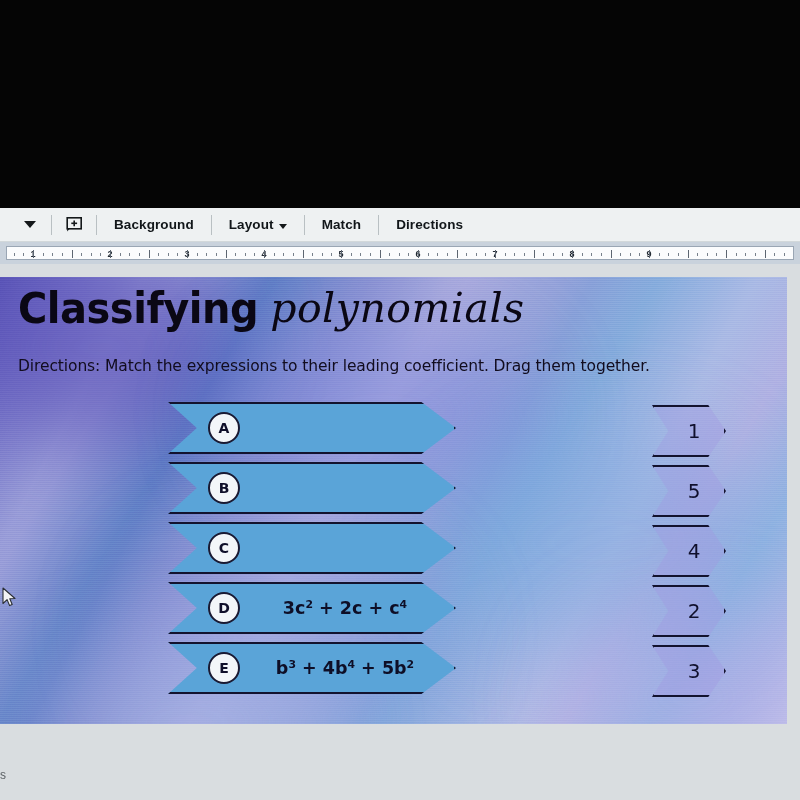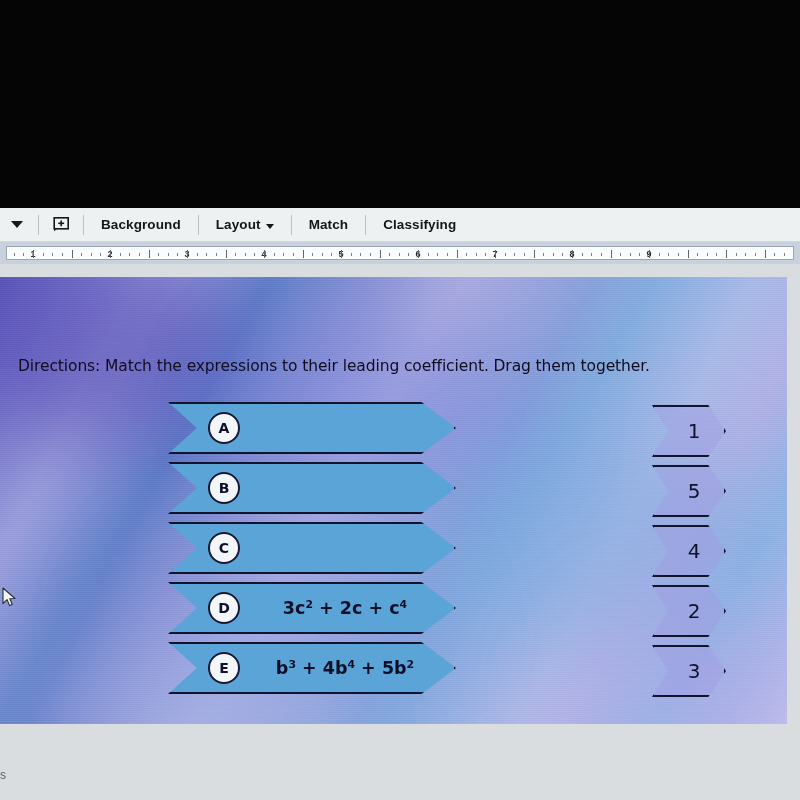--- a/index.html
+++ b/index.html
@@ -30,21 +30,21 @@
   
   .toolbar {
     position: absolute;
     left: 0; top: 208px;
     width: 800px; height: 34px;
     background: #eef1f2;
     border-bottom: 1px solid #d2d8da;
     display: flex;
     align-items: center;
     gap: 0;
-    padding-left: 4px;
+    padding-left: 17px;
   }
   .tb-caret {
     width: 26px; height: 26px;
     display: flex; align-items: center; justify-content: center;
   }
   .caret-glyph {
     width: 0; height: 0;
     border-left: 6px solid transparent;
     border-right: 6px solid transparent;
     border-top: 7px solid #14181a;
@@ -353,21 +353,21 @@
 
     <div class="tb-sep"></div>
 
     <div class="tb-item">
       <span>Match</span>
     </div>
 
     <div class="tb-sep"></div>
 
     <div class="tb-item">
-      <span>Classifying</span>
+      <span>Directions</span>
     </div>
   </div>
 
   <div class="ruler-wrap">
     <div class="ruler" id="ruler">
         <div class="num" style="left: 26px;">1</div>
         <div class="num" style="left: 103px;">2</div>
         <div class="num" style="left: 180px;">3</div>
         <div class="num" style="left: 257px;">4</div>
         <div class="num" style="left: 334px;">5</div>
@@ -466,20 +466,24 @@
 
       <div class="blob b1"></div>
       <div class="blob b2"></div>
       <div class="blob b3"></div>
       <div class="blob b4"></div>
       <div class="blob b5"></div>
       <div class="blob b6"></div>
 
       <div class="slide-inner">
 
+        <div class="title-row">
+          <span class="title-bold">Classifying</span>
+          <span class="title-script">polynomials</span>
+        </div>
 
         <div class="directions">Directions: Match the expressions to their leading coefficient. Drag them together.</div>
 
         <div class="banners" id="banners">
             <div class="banner">
               <div class="banner-badge">A</div>
             </div>
             <div class="banner">
               <div class="banner-badge">B</div>
             </div>

